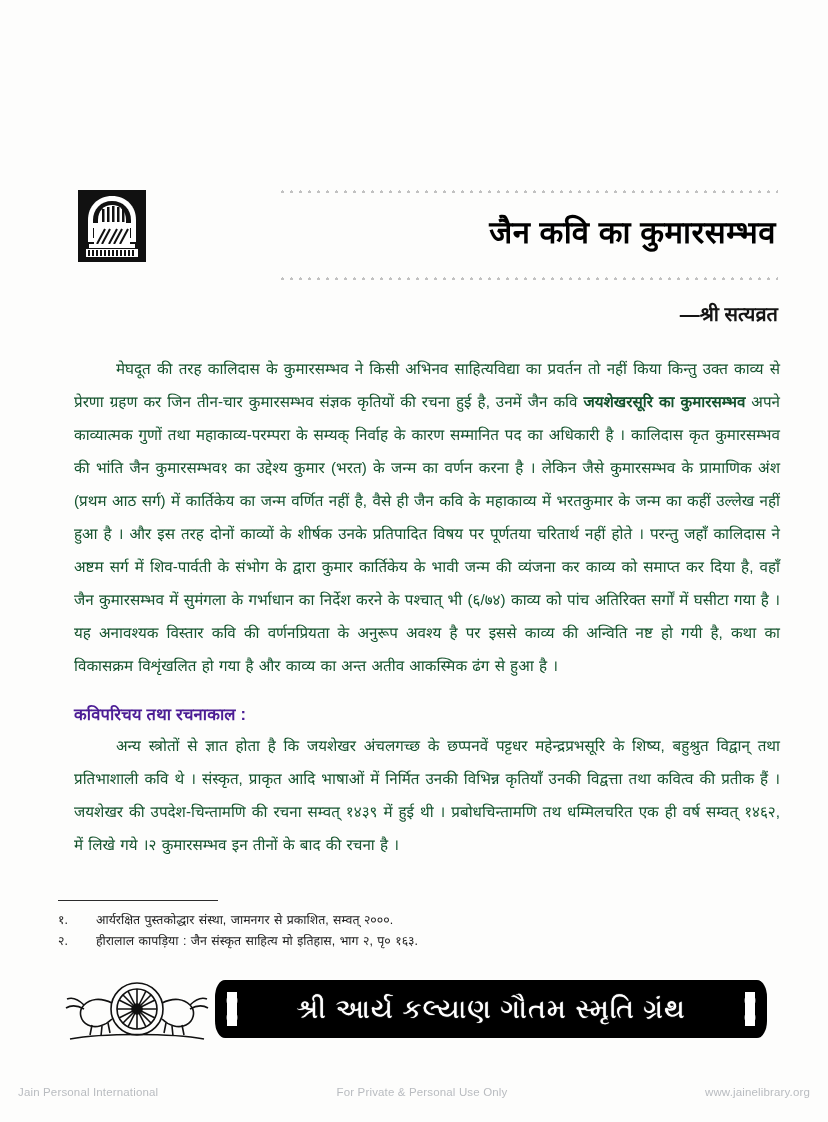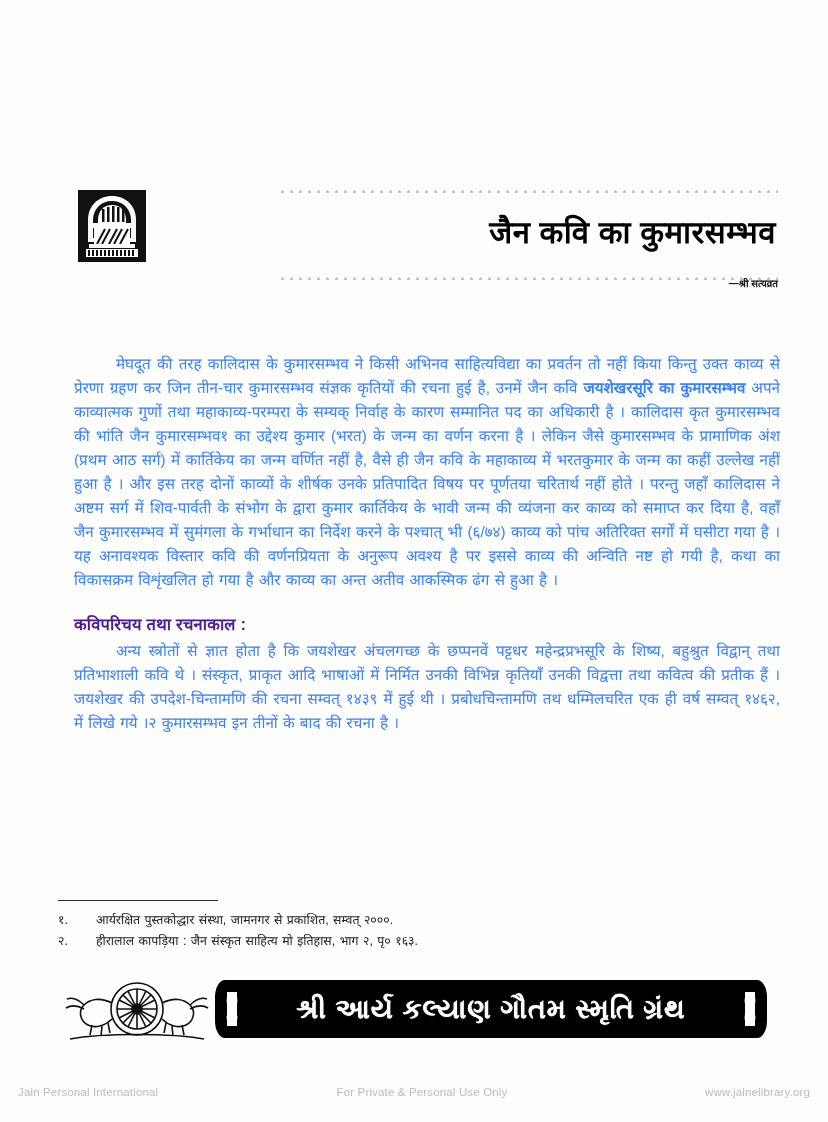--- a/index.html
+++ b/index.html
@@ -69,46 +69,46 @@
     text-align: right;
     color: #000000;
     line-height: 1.25;
     white-space: nowrap;
     padding-right: 2px;
   }
 
   .byline {
     position: absolute;
     left: 78px;
-    top: 276px;
+    top: 300px;
     width: 700px;
     text-align: right;
     font-family: "Liberation Sans", "DejaVu Sans", sans-serif;
-    font-size: 10px;
+    font-size: 20px;
     font-weight: 700;
     color: #141414;
     padding-right: 4px;
   }
 
   
   .body-col {
     position: absolute;
     left: 74px;
     top: 352px;
     width: 706px;
   }
 
   p.para {
     margin: 0 0 2px 0;
     font-family: "Liberation Sans", "DejaVu Sans", sans-serif;
     font-size: 15.2px;
-    line-height: 24px;
+    line-height: 33px;
     text-align: justify;
     text-align-last: left;
-    color: #3b82f6;
+    color: #14532d;
     word-spacing: 1px;
   }
   p.para.indent { text-indent: 42px; }
   p.para b { font-weight: 700; }
 
   .section-head {
     margin: 20px 0 4px 0;
     font-family: "Liberation Sans", "DejaVu Sans", sans-serif;
     font-size: 16.5px;
     font-weight: 700;
@@ -183,21 +183,21 @@
     background:
       radial-gradient(ellipse at 50% 25%, #fff 0 42%, transparent 44%),
       radial-gradient(ellipse at 50% 75%, #fff 0 42%, transparent 44%);
   }
   .banner-plate::before { left: 7px; }
   .banner-plate::after  { right: 7px; }
 
   .banner-text {
     font-family: "Liberation Sans", "DejaVu Sans", sans-serif;
     font-size: 27px;
-    font-weight: 700;
+    font-weight: 400;
     color: #ffffff;
     letter-spacing: 1px;
     white-space: nowrap;
     text-shadow: 0 0 1px #fff;
   }
 
   
   .footer {
     position: absolute;
     left: 0;

